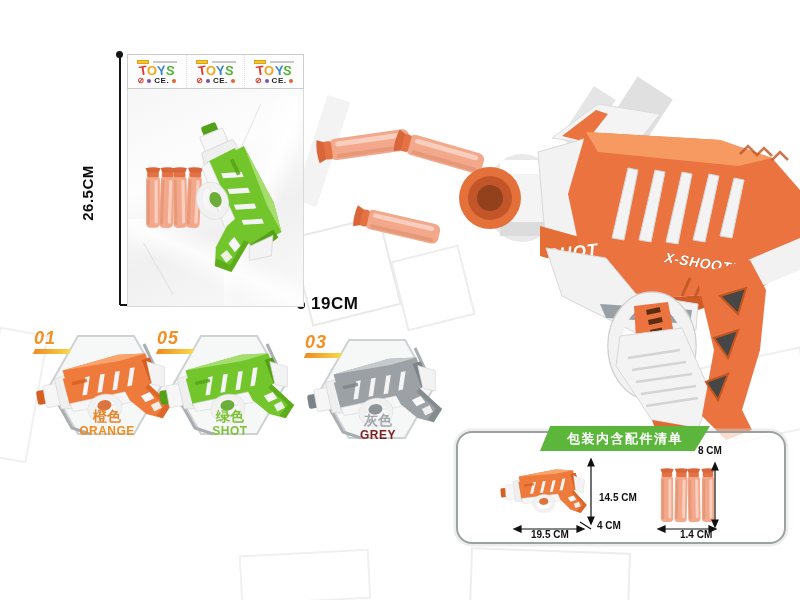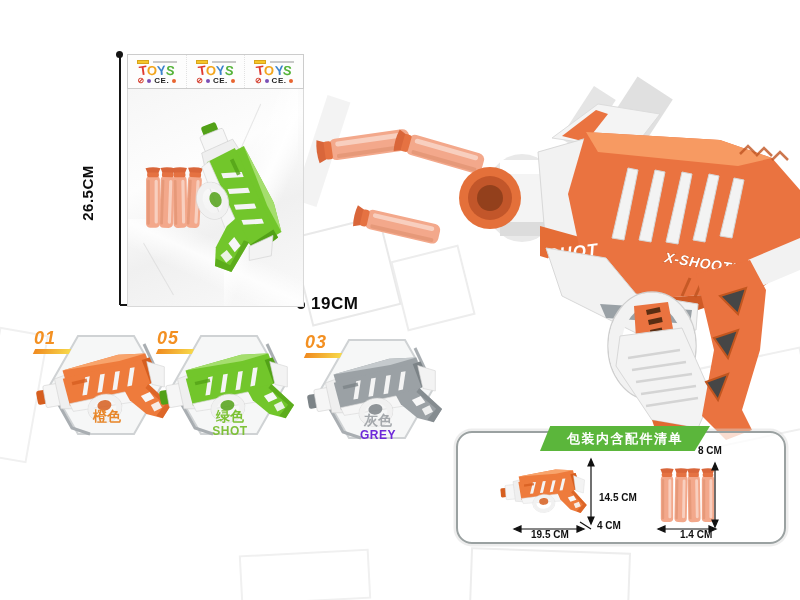--- a/index.html
+++ b/index.html
@@ -88,21 +88,21 @@
   .badge{position:absolute;left:2px;top:0;}
   .badge-num{font-style:italic;font-weight:900;font-size:18px;color:#f39022;
              text-shadow:0 1px 0 rgba(255,255,255,.8);letter-spacing:1px;display:block;}
   .badge-bar{display:block;width:36px;height:5px;margin-top:0;
              background:linear-gradient(90deg,#f08a1f,#f7d84a);transform:skewX(-25deg);}
   .vlabel{position:absolute;left:0;width:150px;text-align:center;font-weight:900;}
   .vlabel.cn{top:80px;font-size:14px;}
   .vlabel.en{top:96px;font-size:12px;letter-spacing:.5px;}
   .v1 .cn{color:#e8872a;} .v1 .en{color:#ef8c1f;}
   .v2 .cn{color:#7cc234;} .v2 .en{color:#7fc13a;}
-  .v3 .cn{color:#a4a8ac;} .v3 .en{color:#6d28d9;}
+  .v3 .cn{color:#a4a8ac;} .v3 .en{color:#7f1d1d;}
   
   .contents{position:absolute;left:456px;top:431px;width:330px;height:113px;z-index:3;
             border:2.5px solid #9aa1a1;border-radius:16px;background:rgba(255,255,255,.75);
             box-shadow:0 0 0 2.5px rgba(214,214,214,.45);}
   .banner{position:absolute;left:82px;top:-7px;width:170px;height:25px;background:#5bb63b;
           clip-path:polygon(6% 0,100% 0,91% 100%,0 100%);display:flex;align-items:center;
           justify-content:center;z-index:2;}
   .banner span{color:#fff;font-weight:900;font-size:13px;letter-spacing:1.5px;}
   .contents-gun{left:42px;top:30px;width:88px;height:57px;transform:rotate(-5deg);}
   .cdart{width:58px;height:19px;transform:rotate(90deg);}
@@ -345,20 +345,21 @@
         <path d="M112 44 L98 14" fill="none" stroke="#a9aeb2" stroke-width="3"></path>
       </svg>
       <svg class="gun gun-orange variant-gun" viewBox="0 0 230 150">
           <use href="#blaster"></use>
         </svg>
       <div class="badge">
         <span class="badge-num">01</span>
         <span class="badge-bar"></span>
       </div>
       <div class="vlabel cn">橙色</div>
+      <div class="vlabel en">ORANGE</div>
     </div>
     <div class="variant v2">
       <svg class="hex" viewBox="0 0 120 110">
         <polygon points="32,6 88,6 116,55 88,104 32,104 4,55" fill="#eef0f0" fill-opacity=".55" stroke="#cfd2d4" stroke-width="2"></polygon>
         <path d="M8 66 L26 98 L44 104" fill="none" stroke="#a9aeb2" stroke-width="3"></path>
         <path d="M112 44 L98 14" fill="none" stroke="#a9aeb2" stroke-width="3"></path>
       </svg>
       <svg class="gun gun-green variant-gun" viewBox="0 0 230 150">
           <use href="#blaster"></use>
         </svg>

